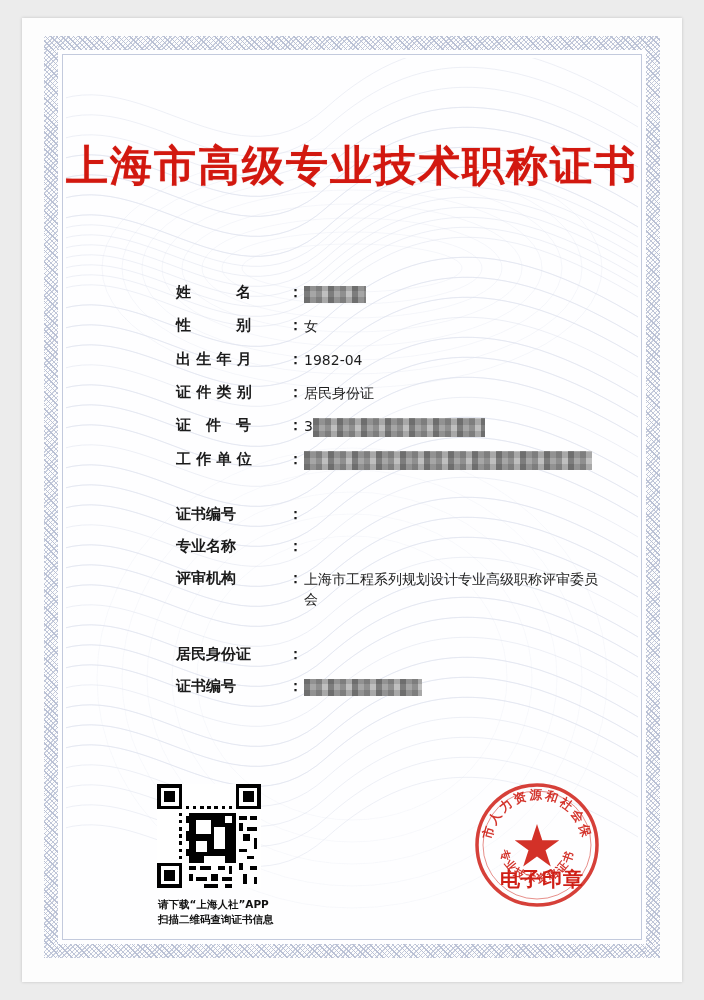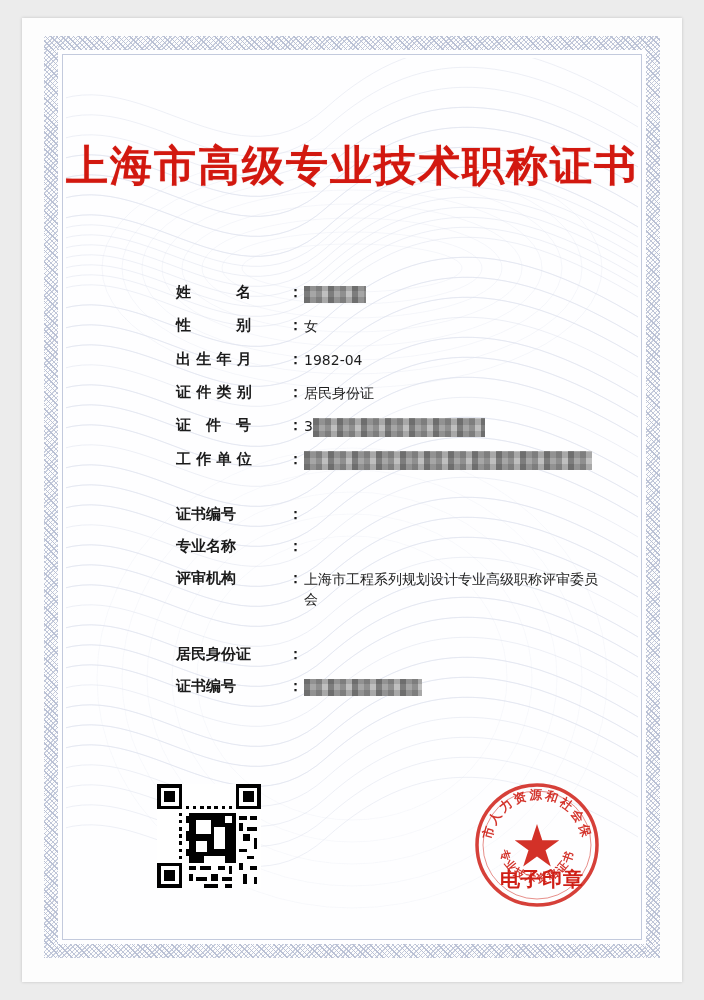--- a/index.html
+++ b/index.html
@@ -426,20 +426,24 @@
           <g fill="#ffffff">
             <rect x="11" y="10" width="4" height="4"></rect>
             <rect x="16" y="12" width="3" height="6"></rect>
             <rect x="11" y="16" width="3" height="3"></rect>
             <rect x="19" y="9" width="2" height="2"></rect>
             <rect x="13" y="20" width="6" height="2"></rect>
           </g>
         </svg>
       </div>
 
+      <div class="qr-caption">
+        <div>请下载“上海人社”APP</div>
+        <div>扫描二维码查询证书信息</div>
+      </div>
 
       <div class="seal">
         <svg width="130" height="130" viewBox="0 0 130 130" xmlns="http://www.w3.org/2000/svg">
           <defs>
             <path id="arcTop" d="M 19,65 A 46,46 0 0 1 111,65" fill="none"></path>
             <path id="arcBottom" d="M 28,65 A 37,37 0 0 0 102,65" fill="none"></path>
           </defs>
           <circle cx="65" cy="65" r="60" fill="none" stroke="#cf1f16" stroke-width="3.5" opacity="0.85"></circle>
           <circle cx="65" cy="65" r="54" fill="none" stroke="#cf1f16" stroke-width="1" opacity="0.5"></circle>
           <text font-family="'DejaVu Sans', sans-serif" font-size="12.5" font-weight="bold" fill="#cf1f16" opacity="0.9" letter-spacing="2.4">

